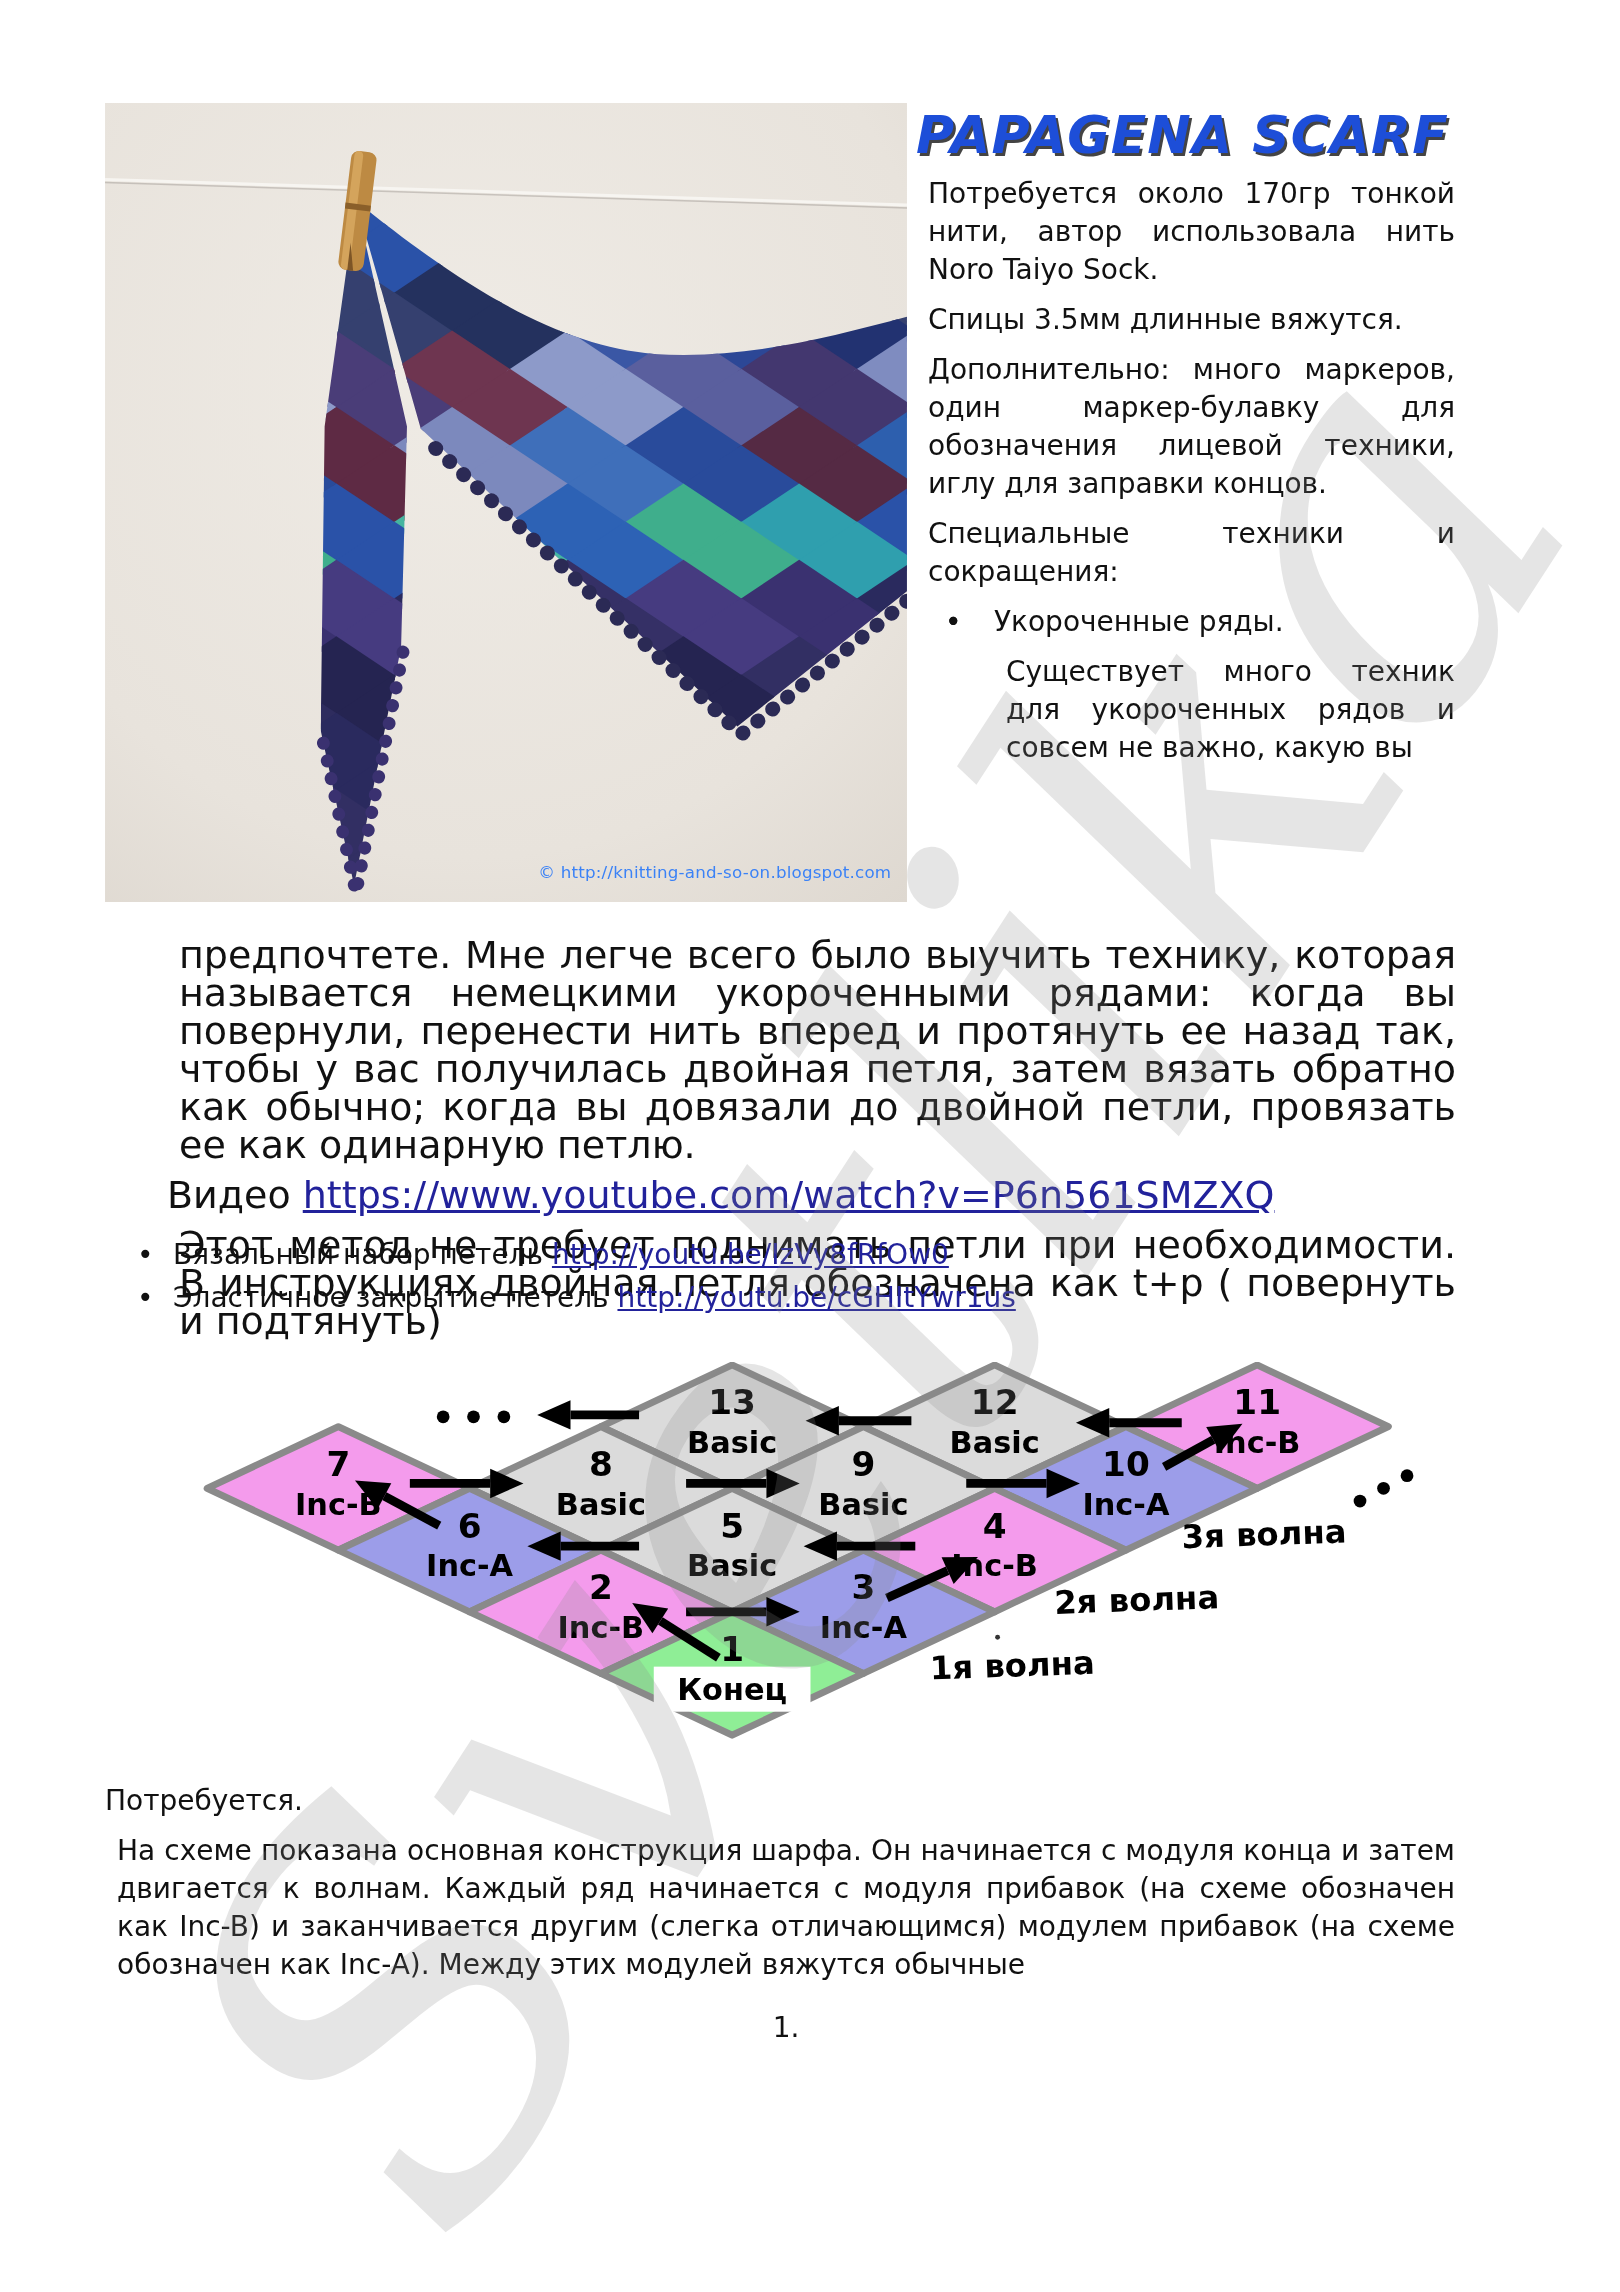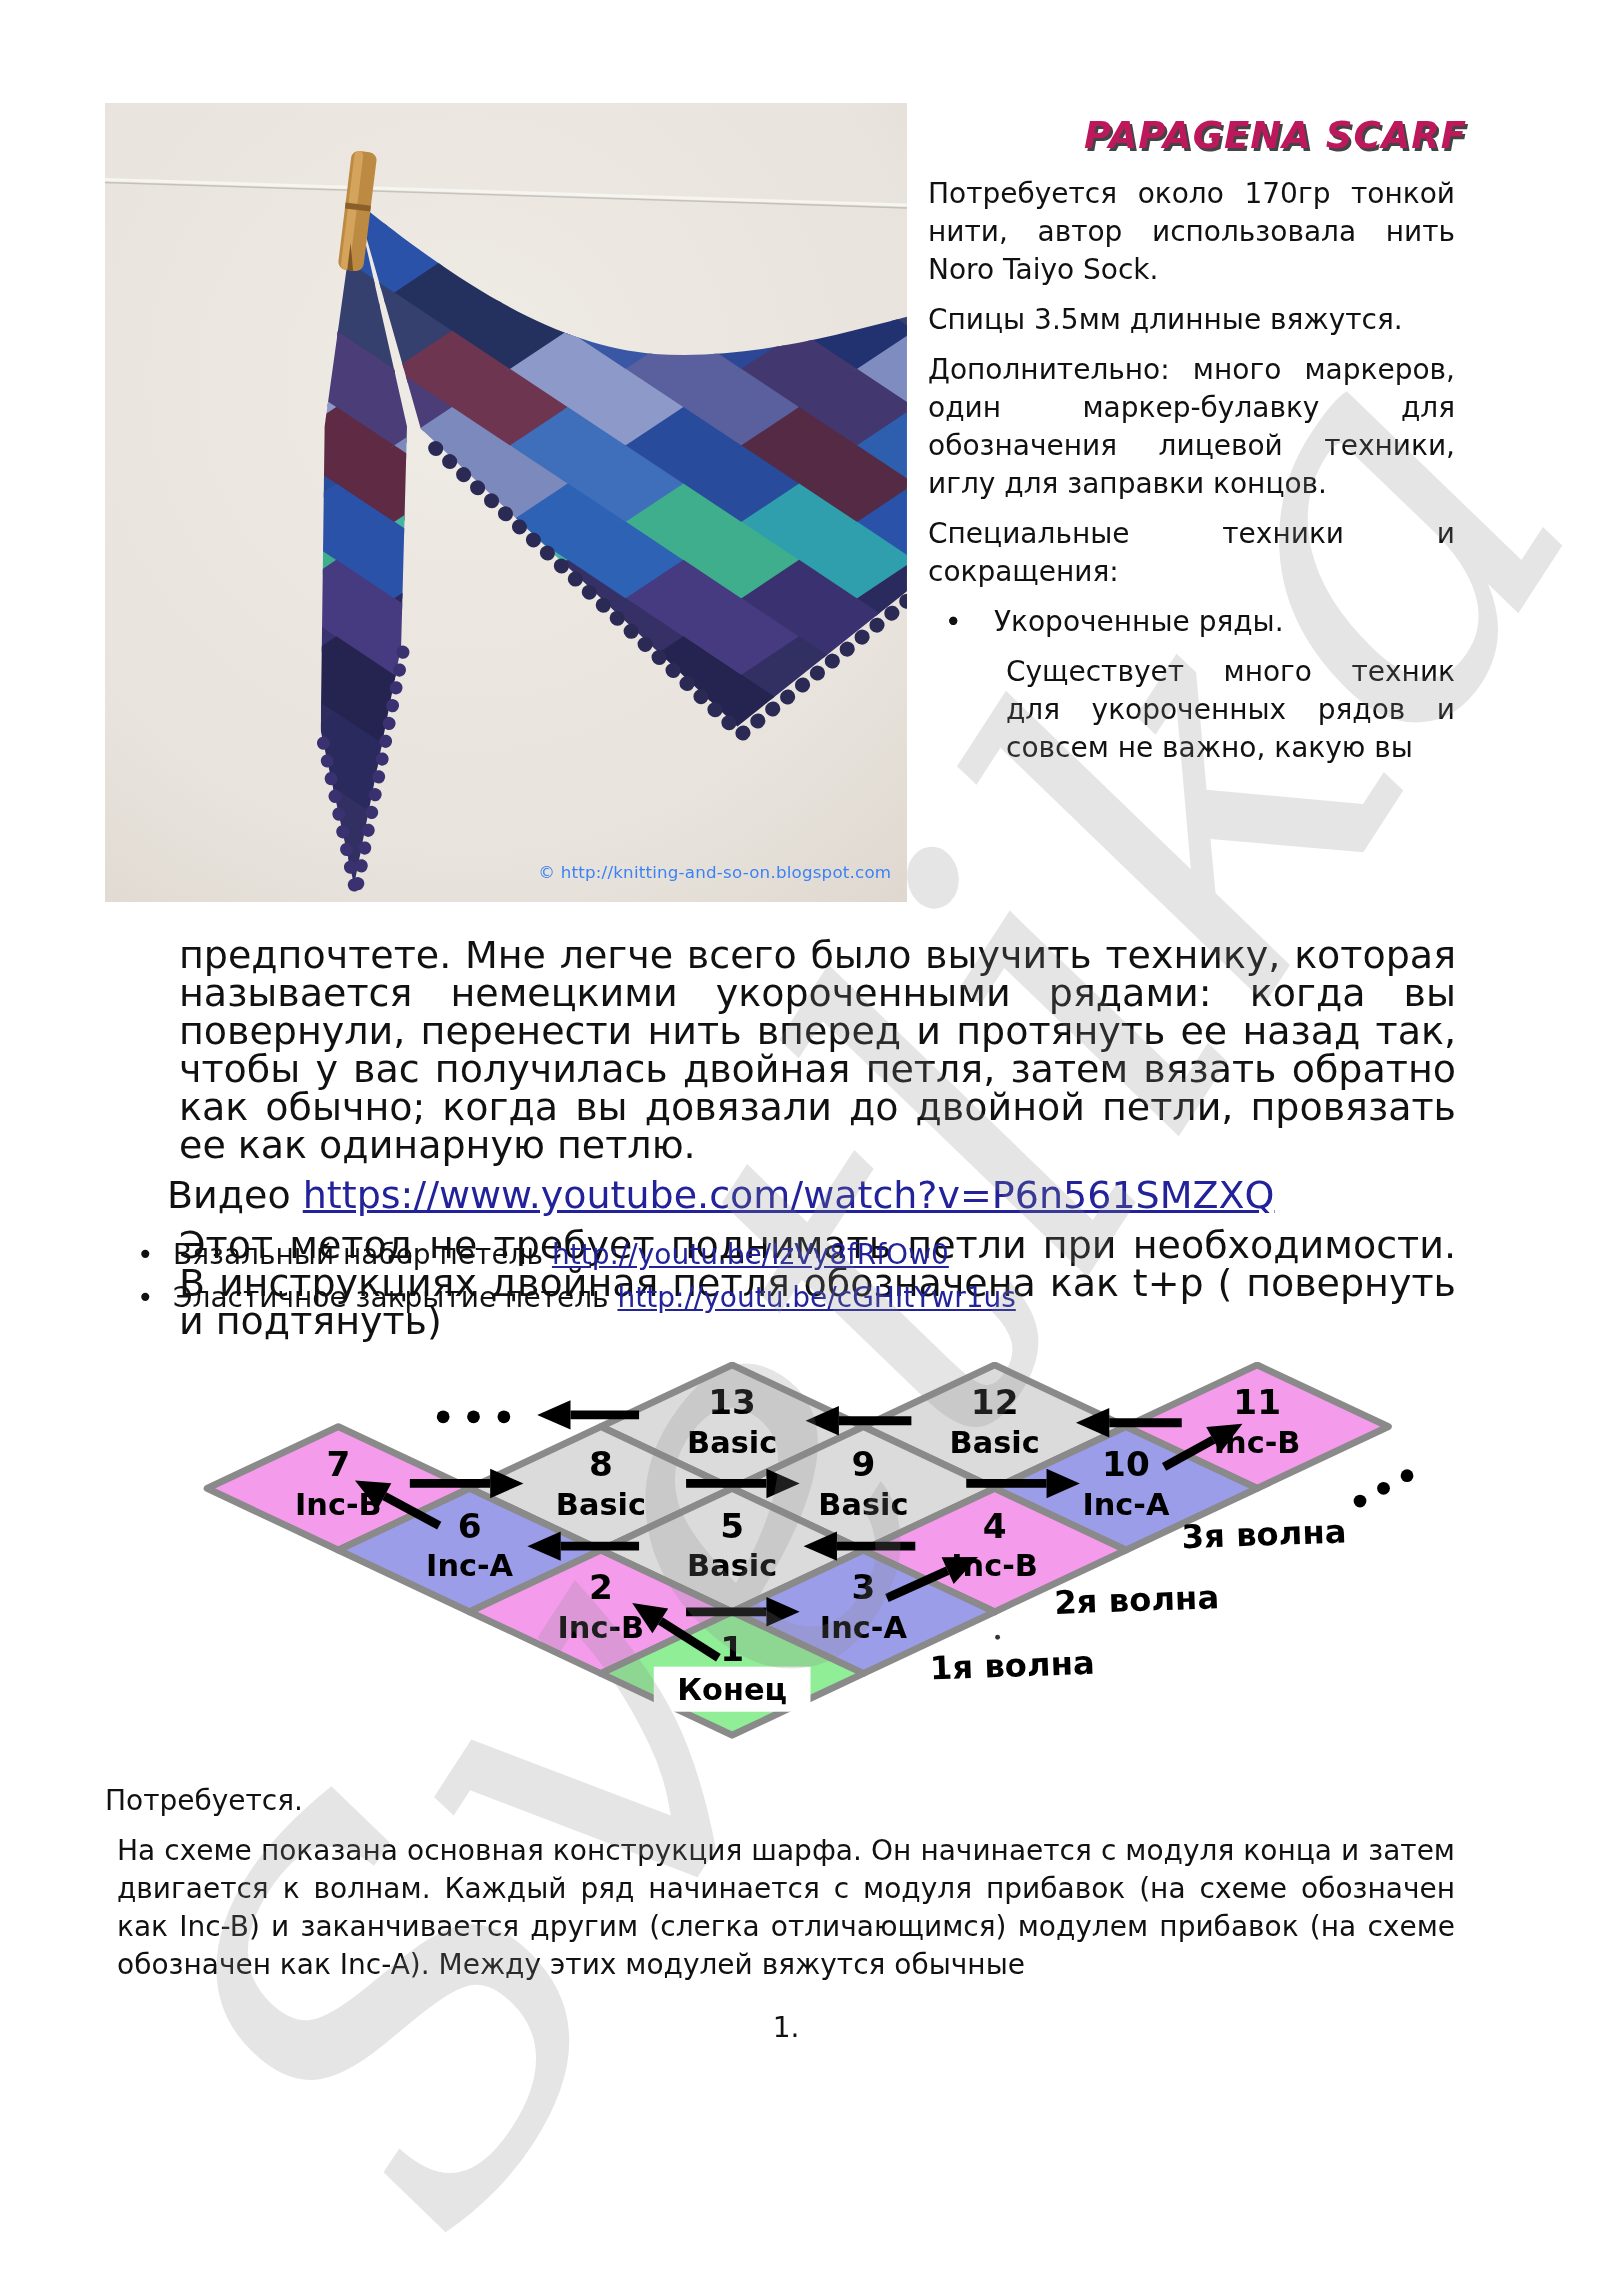--- a/index.html
+++ b/index.html
@@ -7,22 +7,22 @@
     position:relative; width:1620px; height:2293px; background:#ffffff;
     font-family:"DejaVu Sans", sans-serif; color:#111; overflow:hidden;
   }
   
   .photo{position:absolute; left:105px; top:103px; width:802px; height:799px; overflow:hidden;}
   .photo svg{display:block;}
   .credit{position:absolute; right:15.7px; bottom:19.6px; font-size:16.7px; color:#3b82f6; letter-spacing:0.2px;}
   
   .right-col{position:absolute; left:916px; top:110px; width:551px; font-size:28px; line-height:38px;}
   .title{
-    margin:0 0 13.7px 0; text-align:right; font-size:37px; line-height:51px;
-    font-weight:bold; font-style:italic; color:#be185d;
+    margin:0 0 13.7px 0; text-align:left; font-size:52px; line-height:51px;
+    font-weight:bold; font-style:italic; color:#1d4ed8;
     text-shadow:2.5px 2.5px 0 rgba(35,35,35,.85); letter-spacing:1px;
   }
   p.just{margin:12px; text-align:justify;}
   p.flat{margin:0;}
   .rlist{margin:0; padding:0; list-style:none;}
   .rlist li{position:relative; padding-left:78px; text-align:justify; margin:0;}
   .rlist .blt{position:absolute; left:29px; top:0;}
   a.lnk{color:#22229b; text-decoration:underline; cursor:pointer;text-align:right;}
   
   .cont{position:absolute; left:167px; top:924px; width:1301px; font-size:38px; line-height:38px;}

